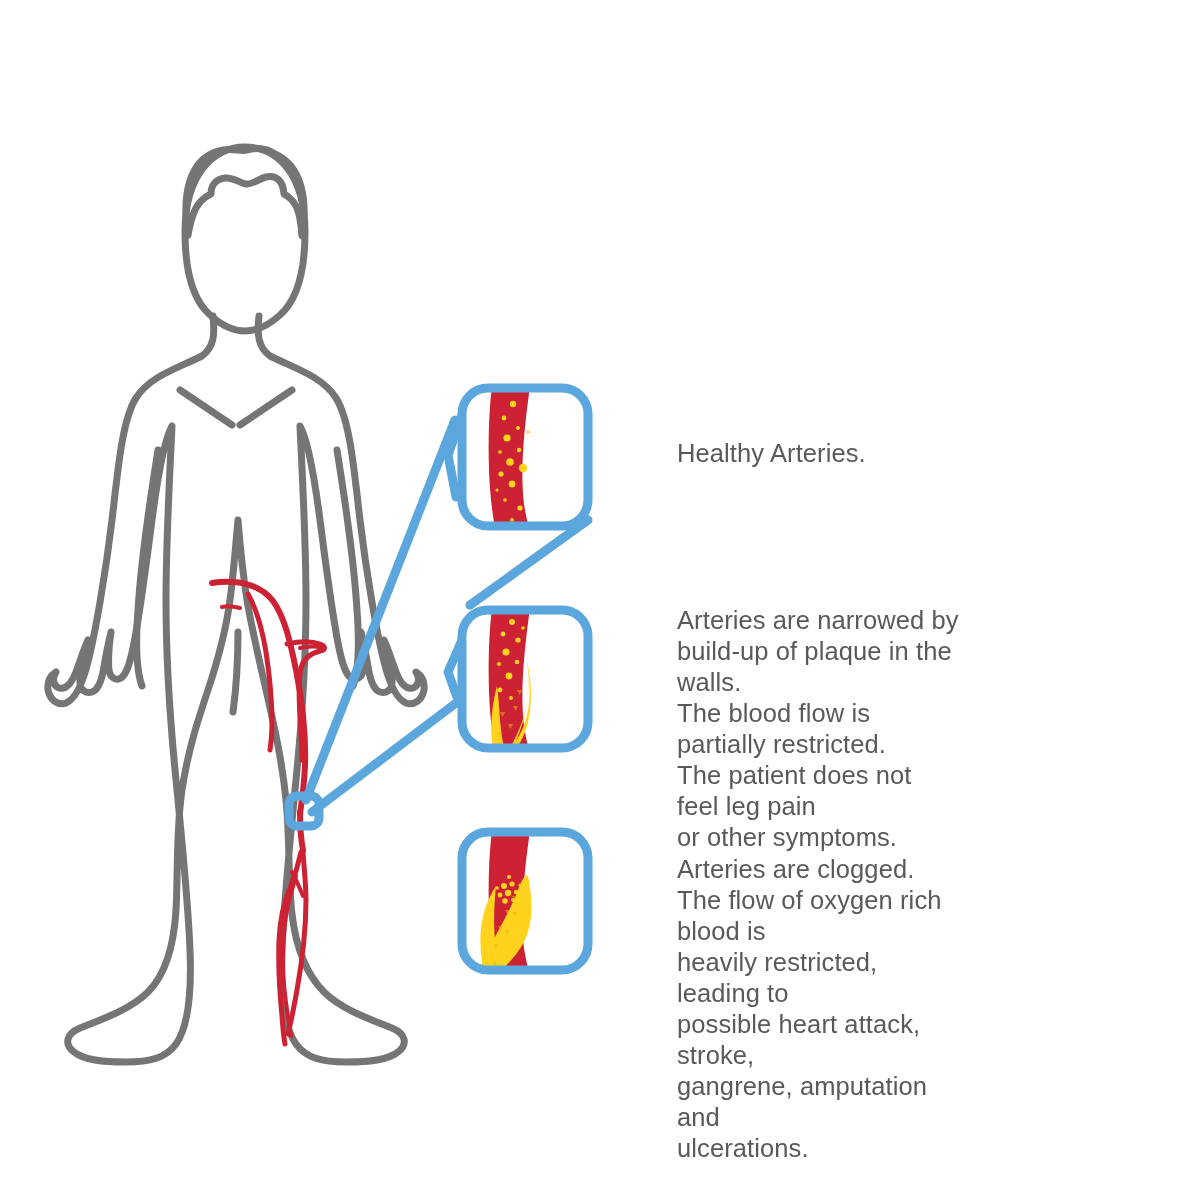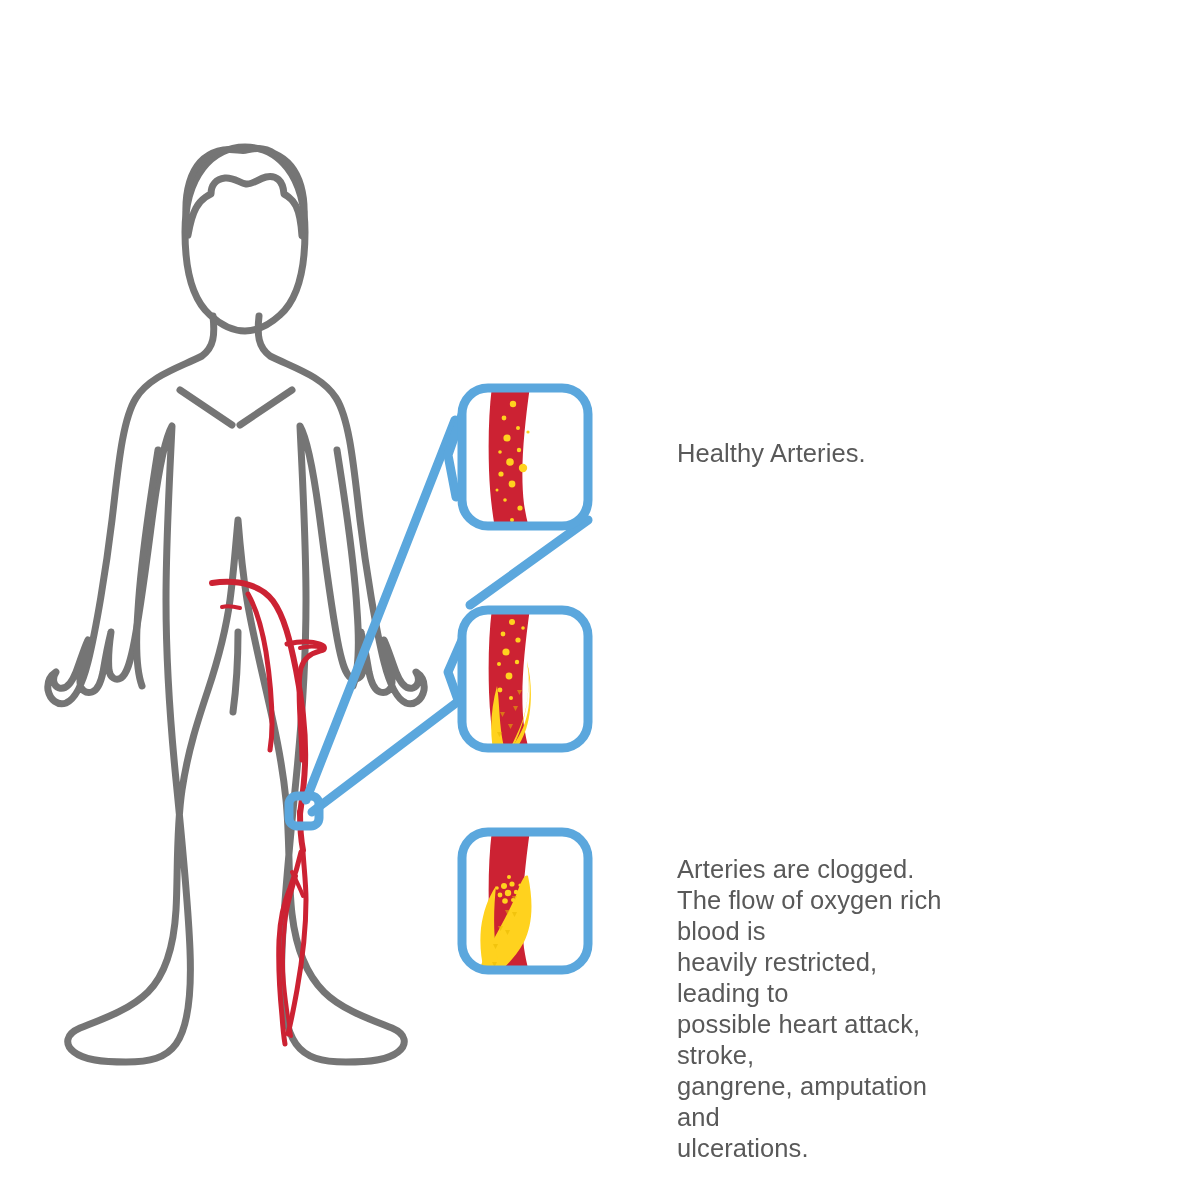--- a/index.html
+++ b/index.html
@@ -380,20 +380,25 @@
           <circle cx="509" cy="877" r="2"></circle>
         </g>
       </g>
       <rect x="462" y="832" width="126" height="138" rx="26" ry="26" fill="none" stroke="#5BA7DD" stroke-width="9"></rect>
     </g>
 
   </svg>
 
   <div class="caption" id="caption-healthy">Healthy Arteries.</div>
 
+  <div class="caption" id="caption-narrowed">Arteries are narrowed by
+build-up of plaque in the walls.
+The blood flow is partially restricted.
+The patient does not feel leg pain
+or other symptoms.</div>
 
   <div class="caption" id="caption-clogged">Arteries are clogged.
 The flow of oxygen rich blood is
 heavily restricted, leading to
 possible heart attack, stroke,
 gangrene, amputation and
 ulcerations.</div>
 
 </div>
 

